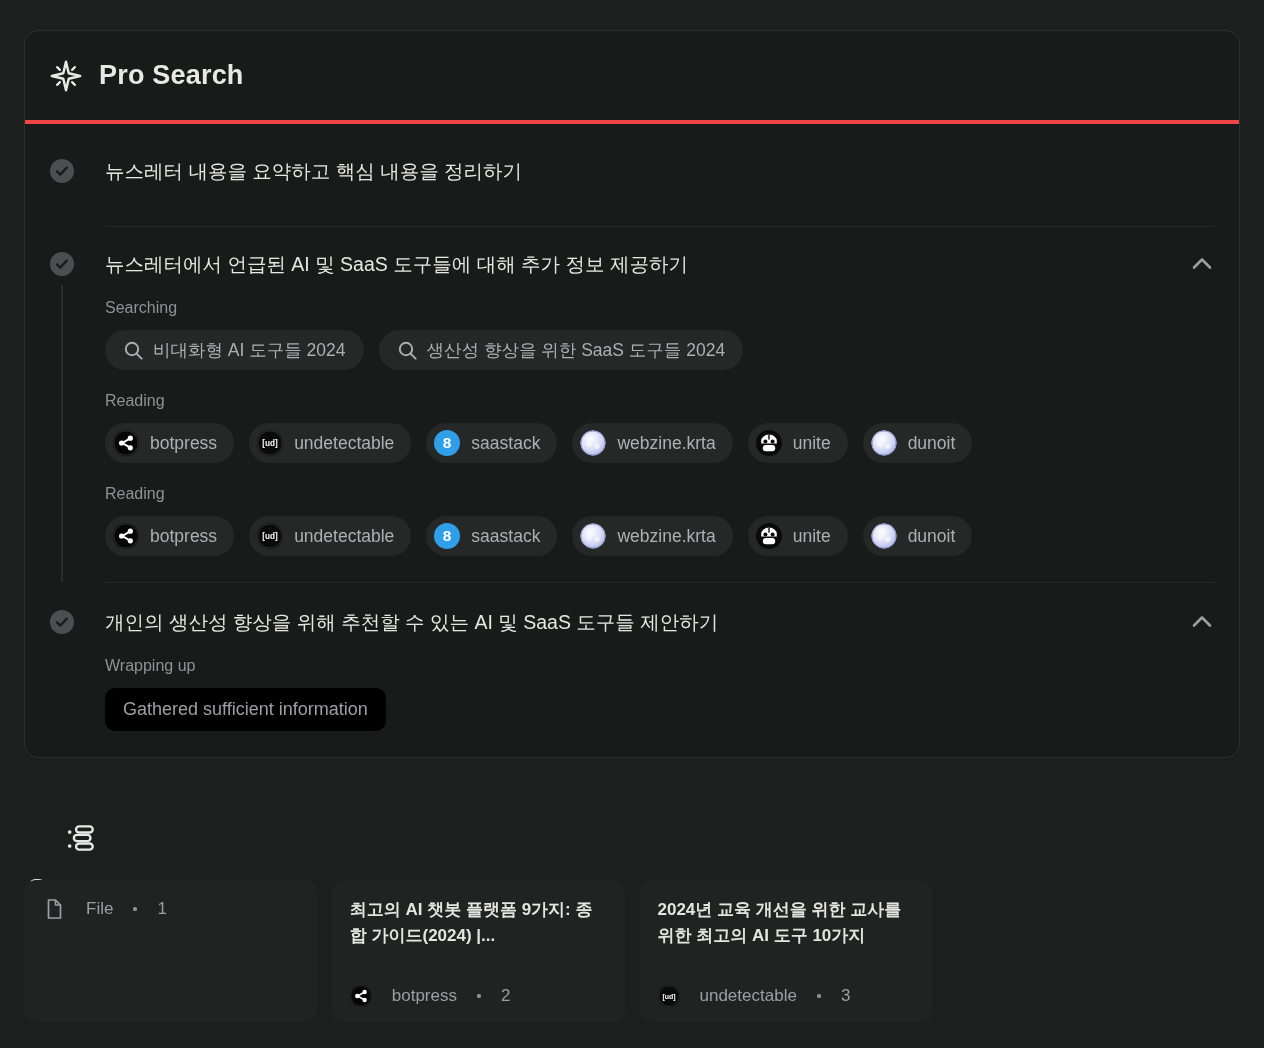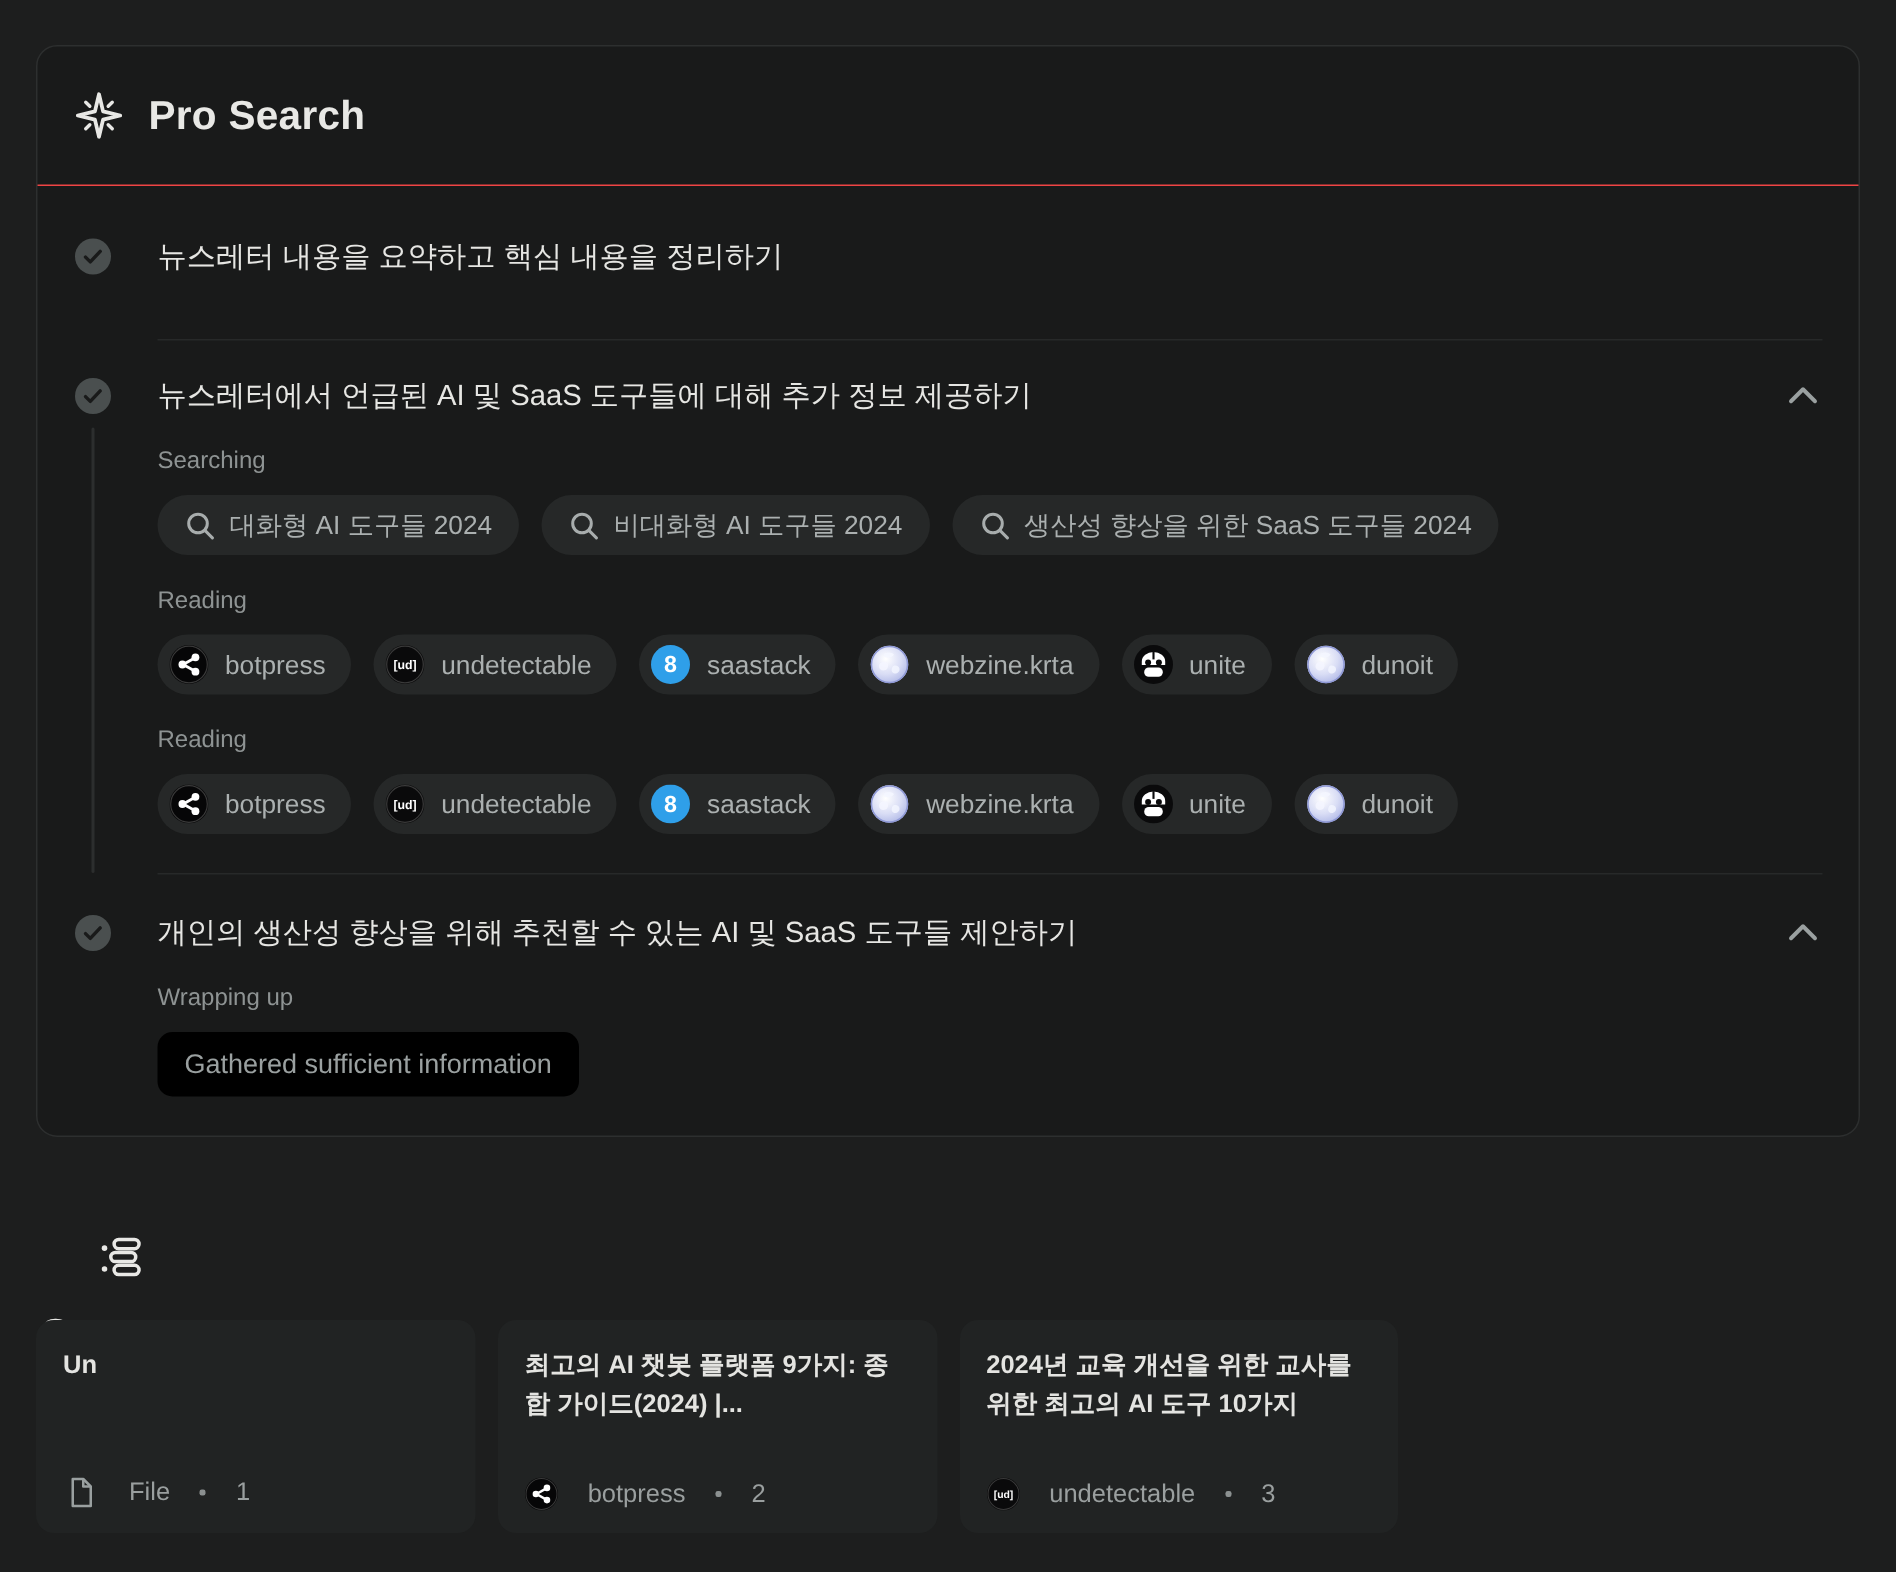--- a/index.html
+++ b/index.html
@@ -8,21 +8,21 @@
   .page { width:1264px; height:1048px; position:relative; }
 
   
   .card {
     position:absolute; left:24px; top:30px; width:1216px;
     background:#191a1a; border:1px solid #2d2f2f; border-radius:14px;
   }
   .card-header {
     display:flex; align-items:center; gap:16px;
     height:93px; padding:0 24px;
-    border-bottom:1px solid #ef4444;
+    border-bottom:4px solid #ef4444;
   }
   .card-title { font-size:27px; font-weight:600; color:#e8e8e5; letter-spacing:.2px; }
 
   .steps { padding:0 24px; }
 
   .step { display:grid; grid-template-columns:26px 1fr; column-gap:30px; }
   .rail { display:flex; flex-direction:column; align-items:center; }
   .rail .connector { width:2px; flex:1 1 auto; background:#2c2e2e; margin-top:8px; border-radius:1px; }
 
   .step-title-row { display:flex; align-items:flex-start; justify-content:space-between; }
@@ -228,28 +228,20 @@
 
           <div class="sub-label">Searching</div>
 
           <div class="chip-row">
             <button class="chip">
               <span>
                   <svg width="20" height="20" viewBox="0 0 20 20">
                     <use href="#g-search"></use>
                   </svg>
                 </span>
-              <span class="chip-text">대화형 AI 도구들 2024</span>
-            </button>
-            <button class="chip">
-              <span>
-                  <svg width="20" height="20" viewBox="0 0 20 20">
-                    <use href="#g-search"></use>
-                  </svg>
-                </span>
               <span class="chip-text">비대화형 AI 도구들 2024</span>
             </button>
             <button class="chip">
               <span>
                   <svg width="20" height="20" viewBox="0 0 20 20">
                     <use href="#g-search"></use>
                   </svg>
                 </span>
               <span class="chip-text">생산성 향상을 위한 SaaS 도구들 2024</span>
             </button>
@@ -398,21 +390,20 @@
       <svg width="32" height="32" viewBox="0 0 24 26">
           <use href="#g-sources"></use>
         </svg>
     </span>
     <h2 class="sources-title">Sources</h2>
   </div>
 
   <div class="source-grid">
 
     <div class="source-card">
-      <div class="s-title">Un</div>
       <div class="meta">
         <span>
             <svg width="24" height="24" viewBox="0 0 24 24">
               <use href="#g-file"></use>
             </svg>
           </span>
         <span class="site">File</span>
         <span class="dot"></span>
         <span class="count">1</span>
       </div>

